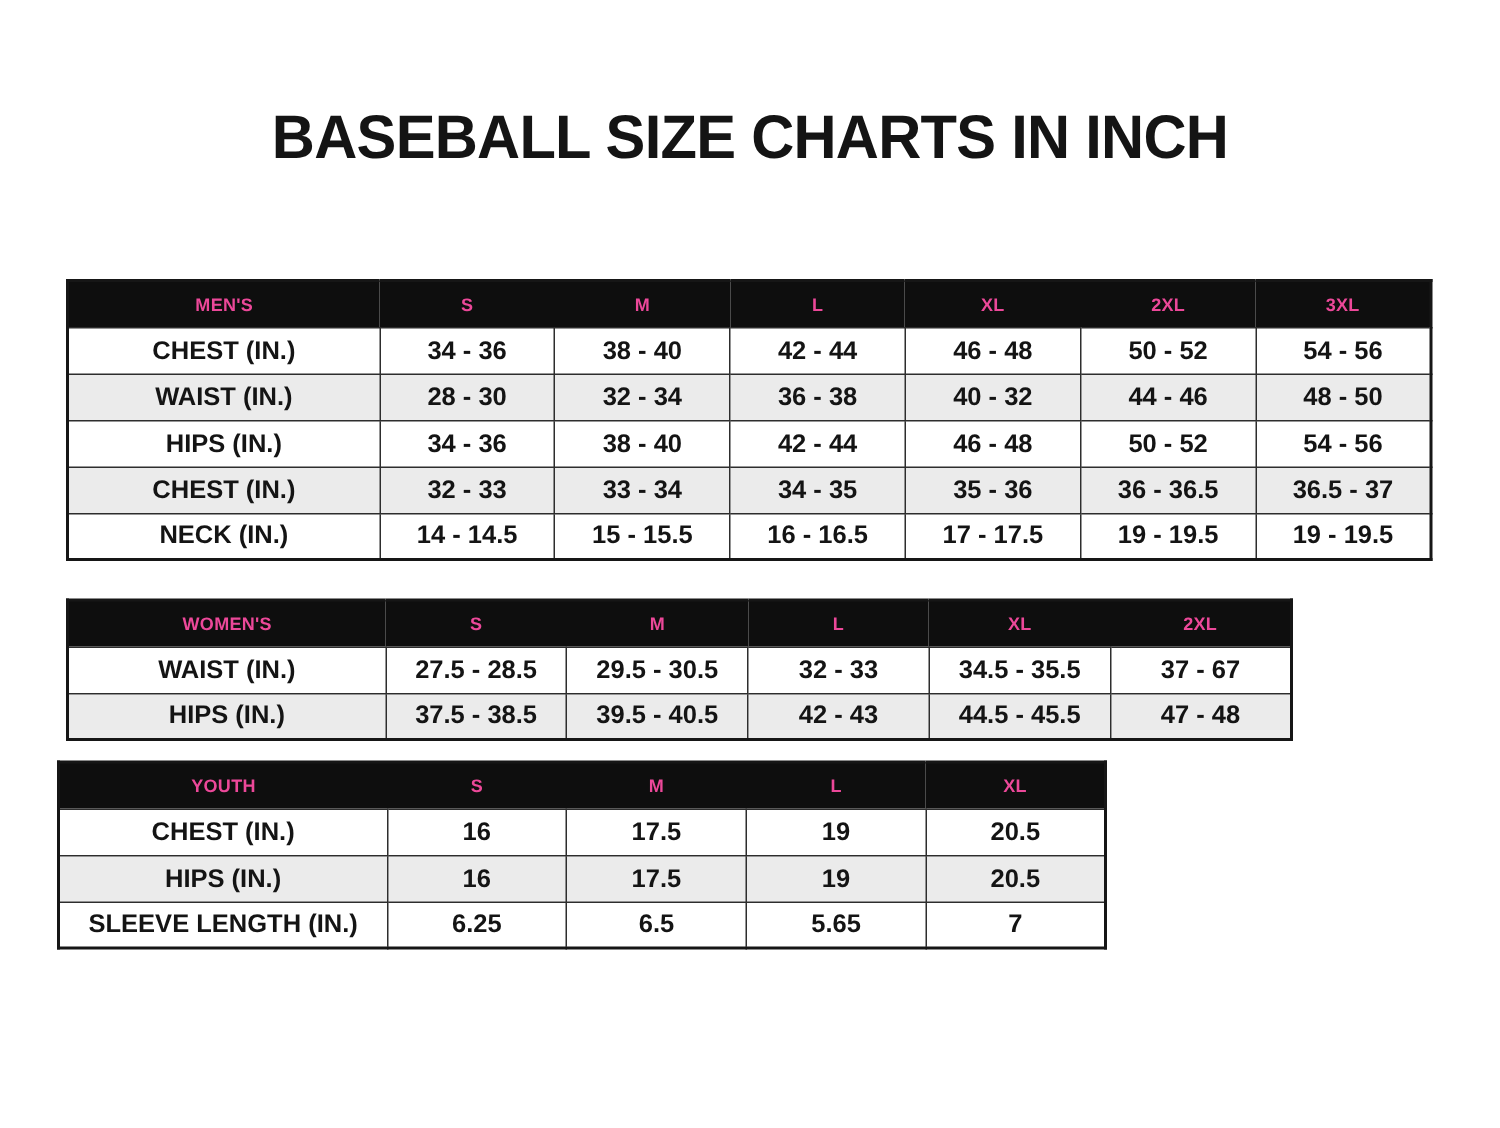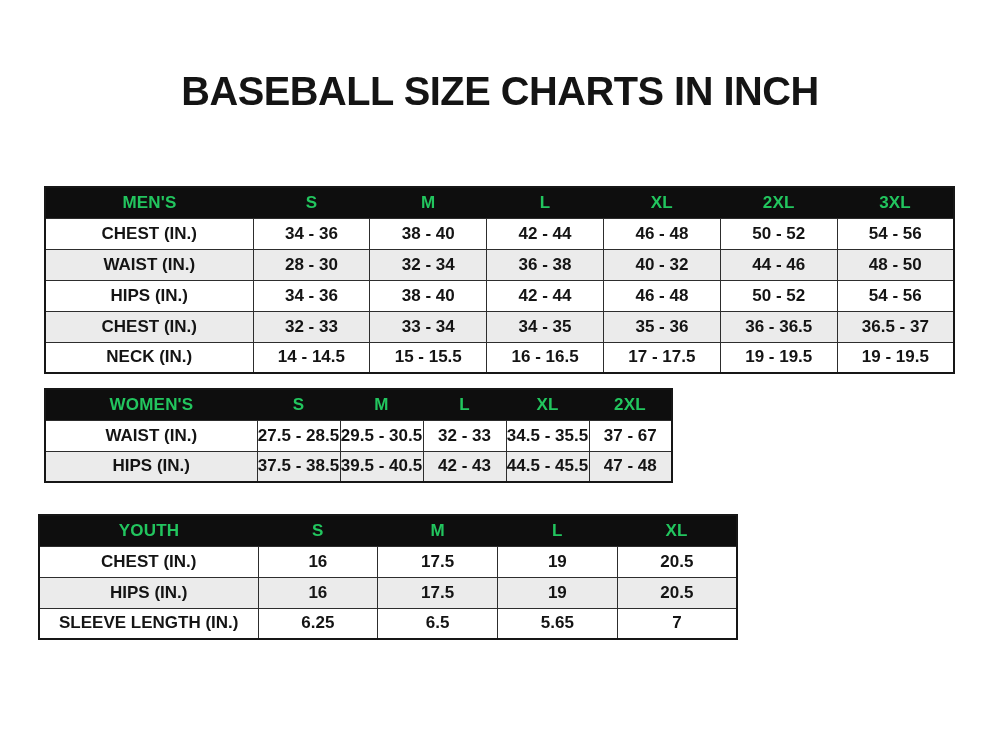--- a/index.html
+++ b/index.html
@@ -21,22 +21,22 @@
   }
   .tables-wrap { margin-top: 71px; }
   table.size-table {
     border-collapse: collapse;
     table-layout: fixed;
     margin-left: 44px;
     border: 2.5px solid #161616;
   }
   table.size-table thead th {
     background: #0e0e0e;
-    color: #22c55e;
-    font-size: 17px;
+    color: #ec4899;
+    font-size: 12px;
     font-weight: 700;
     height: 31px;
     text-align: center;
     letter-spacing: 0.2px;
     border: none;
   }
   table.size-table tbody th,
   table.size-table tbody td {
     border: 1.6px solid #2d2d2d;
     font-size: 17px;
@@ -47,23 +47,23 @@
     color: #141414;
     white-space: nowrap;
     overflow: hidden;
   }
   table.size-table tbody tr:nth-child(even) th,
   table.size-table tbody tr:nth-child(even) td {
     background: #ebebeb;
   }
   #table-mens   { width: 911px; }
   #table-mens   thead th:first-child { width: 208px; }
-  #table-womens { width: 629px; margin-top: 14px; }
+  #table-womens { width: 818px; margin-top: 25px; }
   #table-womens thead th:first-child { width: 212px; }
-  #table-youth  { width: 700px; margin-top: 31px; margin-left: 38px; }
+  #table-youth  { width: 700px; margin-top: 13px; margin-left: 38px; }
   #table-youth  thead th:first-child { width: 219px; }
 </style>
 </head>
 <body>
 
 <h1 class="page-title">BASEBALL SIZE CHARTS IN INCH</h1>
 
 <div class="tables-wrap">
   <table id="table-mens" class="size-table">
       <thead>

